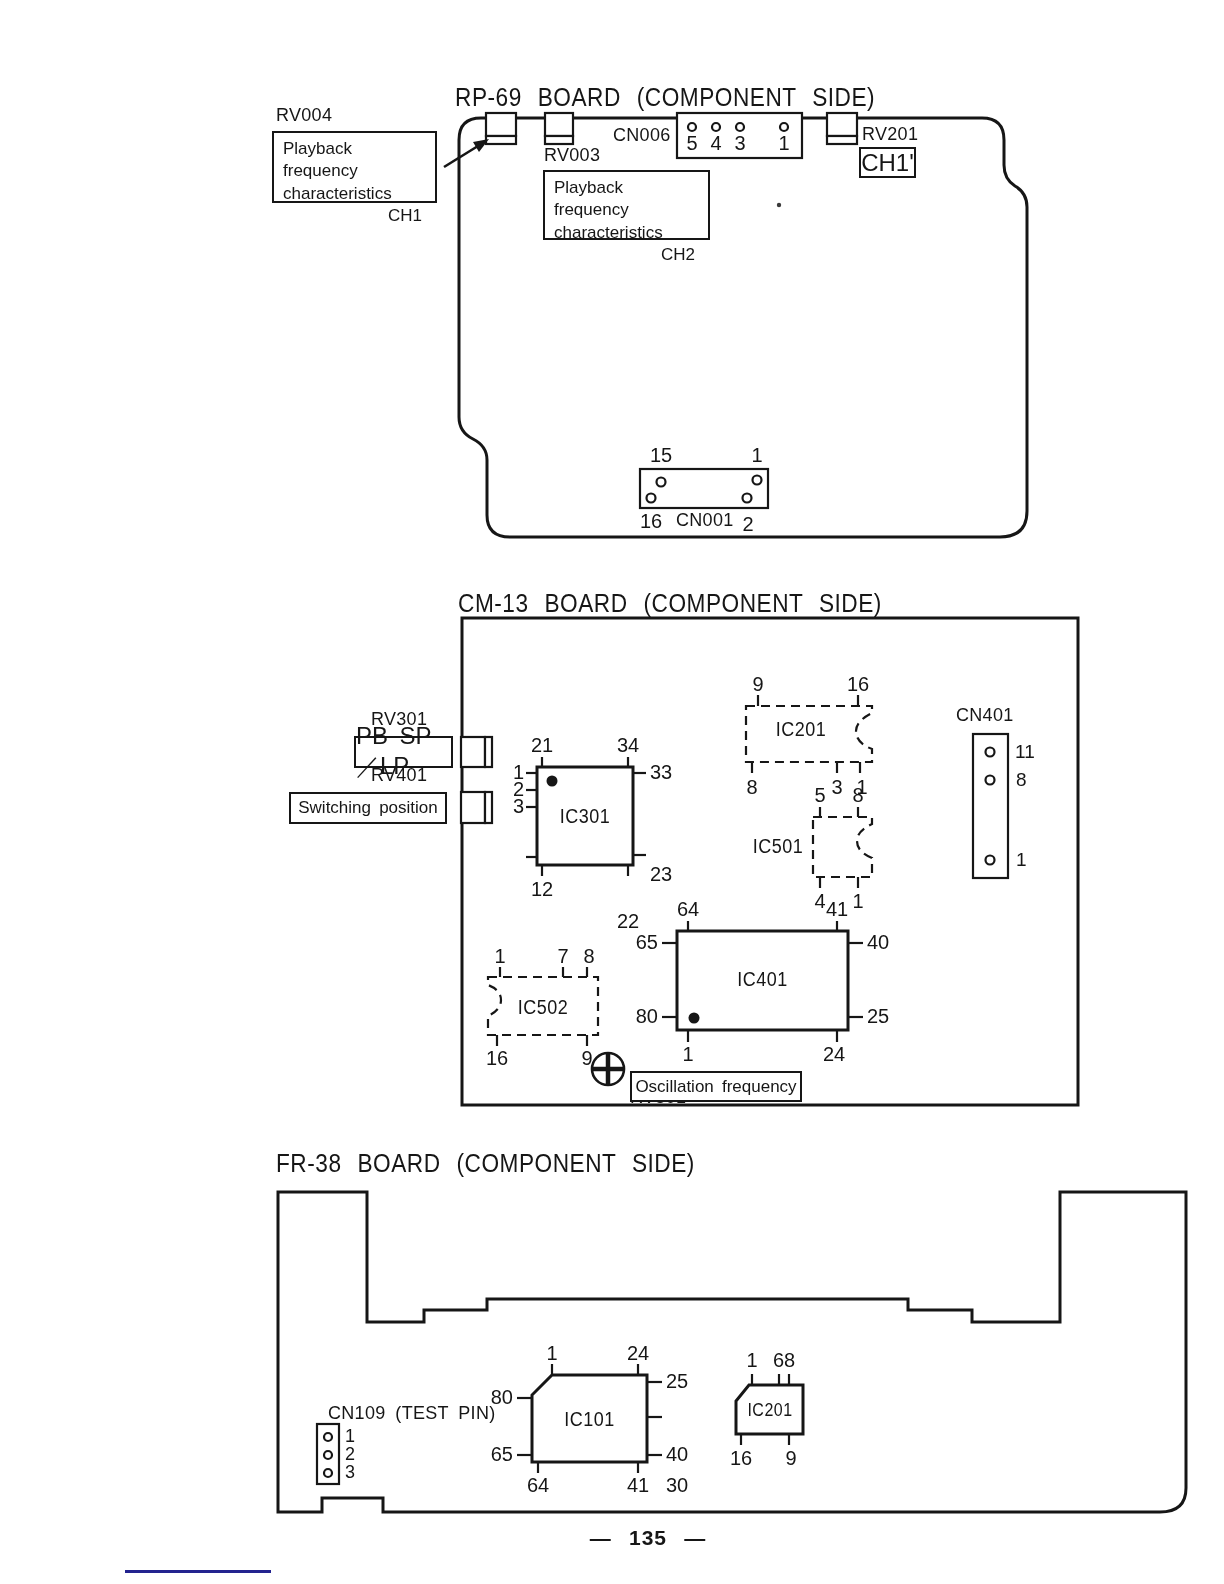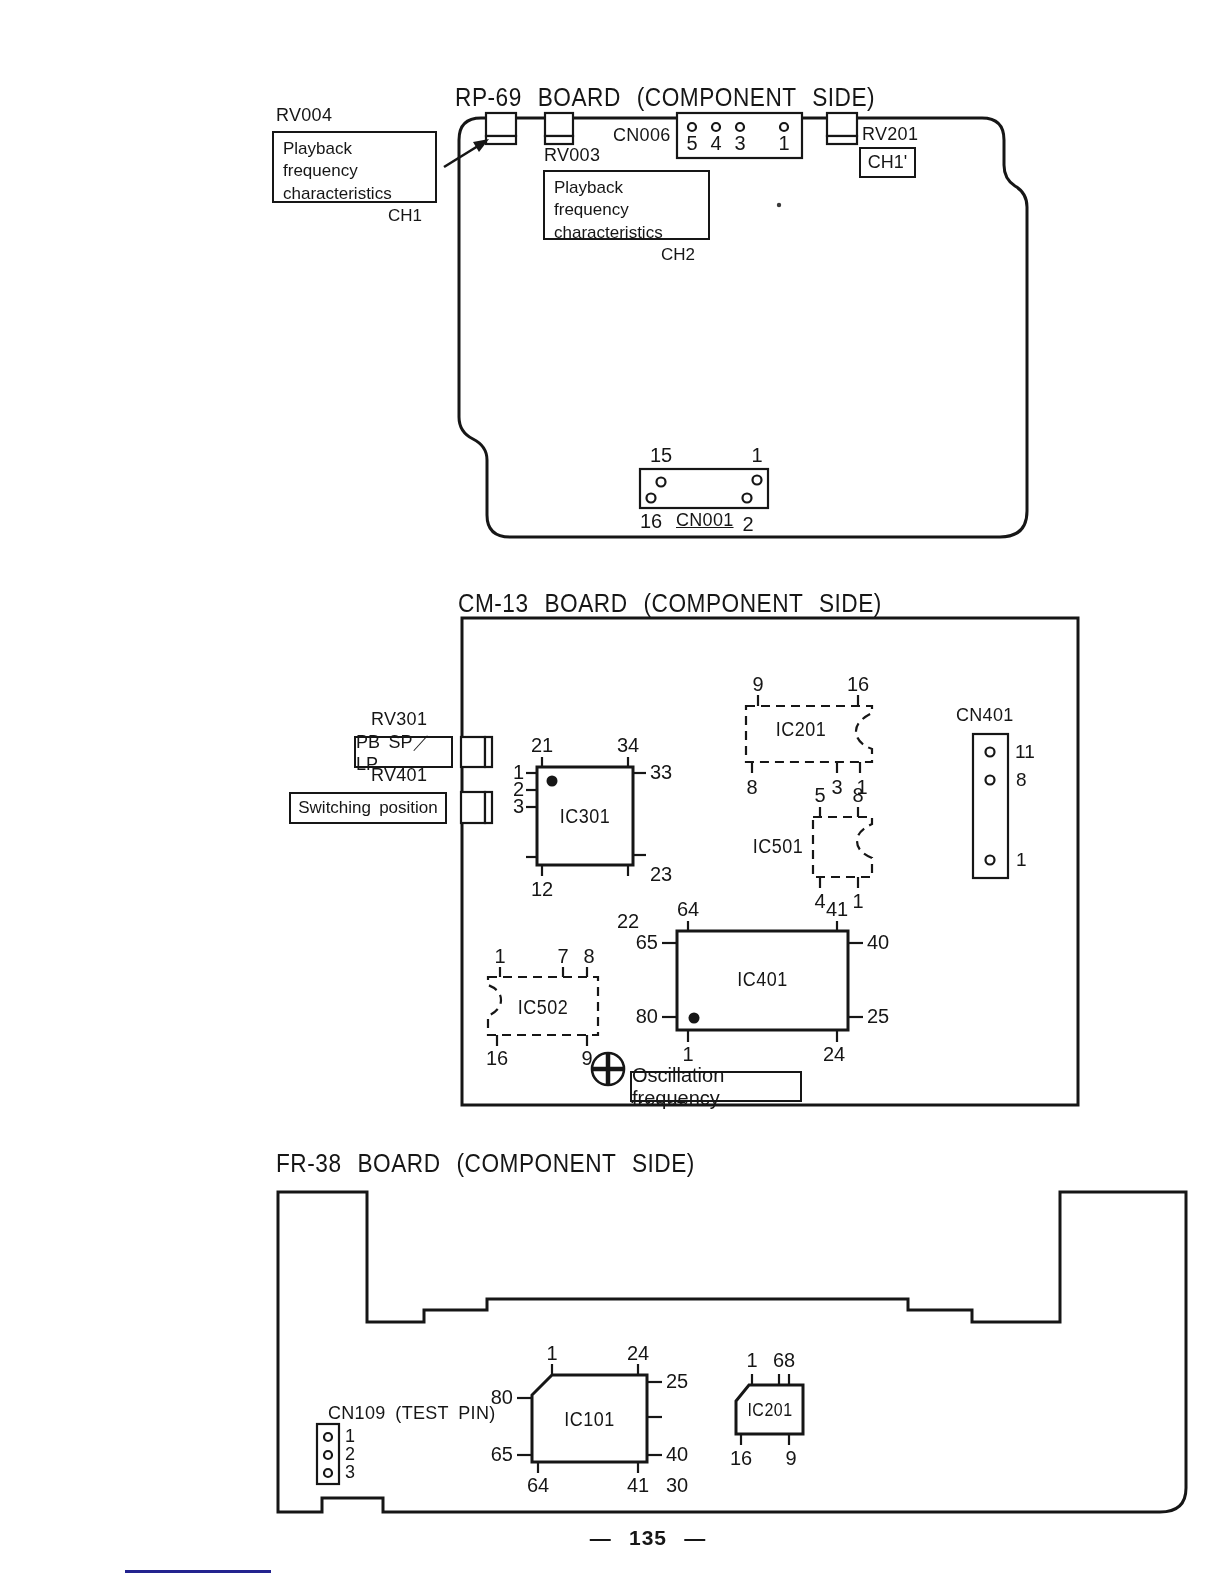--- a/index.html
+++ b/index.html
@@ -10,21 +10,21 @@
   .title{font-size:22px;letter-spacing:.5px;word-spacing:.40em;transform:scale(1.03,1.2);transform-origin:0 0;}
   .lbl{font-size:18px;letter-spacing:.3px;}
   .pin{font-size:20px;width:56px;margin-left:-28px;text-align:center;}
   .pinl{font-size:20px;width:56px;text-align:right;}
   .pinr{font-size:20px;text-align:right;}
   .chip{font-size:18px;letter-spacing:.5px;text-align:center;transform:scale(1,1.12);transform-origin:center top;}
   .callout{position:absolute;border:2.2px solid #161616;background:#fff;box-sizing:border-box;
            font-size:17px;line-height:1.32;padding:5px 9px;word-spacing:.25em;}
   .callout .ch{text-align:right;padding-right:4px;}
   .cbox{position:absolute;border:2.2px solid #161616;background:#fff;box-sizing:border-box;
-        font-size:18px;display:flex;align-items:center;justify-content:center;word-spacing:.2em;}
+        font-size:24px;display:flex;align-items:center;justify-content:center;word-spacing:.2em;}
   .pagenum{font-size:21px;font-weight:bold;letter-spacing:1px;width:180px;text-align:center;word-spacing:.5em;}
 </style>
 </head>
 <body>
 
 <div id="page">
 
 <svg width="1224" height="1584" viewBox="0 0 1224 1584">
 
   <path d="M 481 118 L 982 118 Q 1004 118 1004 140 L 1004 165 Q 1004 179 1015 186 Q 1027 193 1027 207
@@ -181,21 +181,21 @@
 <div class="t pin" style="left:716px;top:133px;">4</div>
 <div class="t pin" style="left:740px;top:133px;">3</div>
 <div class="t pin" style="left:784px;top:133px;">1</div>
 <div class="t lbl" style="left:862px;top:125px;">RV201</div>
 <div class="cbox" style="left:859px;top:147px;width:57px;height:31px;">
   <span>CH1'</span>
 </div>
 <div class="t pin" style="left:661px;top:445px;">15</div>
 <div class="t pin" style="left:757px;top:445px;">1</div>
 <div class="t pin" style="left:651px;top:511px;">16</div>
-<div class="t lbl" style="left:676px;top:511px;text-decoration:underline;">CN001</div>
+<div class="t lbl" style="left:676px;top:511px;">CN001</div>
 <div class="t pin" style="left:748px;top:514px;">2</div>
 
 <div class="t title" style="left:458px;top:590px;">CM-13 BOARD (COMPONENT SIDE)</div>
 <div class="t lbl" style="left:371px;top:710px;text-align:right;">RV301</div>
 <div class="cbox" style="left:354px;top:736px;width:99px;height:32px;">
   <span>PB SP／LP</span>
 </div>
 <div class="t lbl" style="left:371px;top:766px;">RV401</div>
 <div class="cbox" style="left:289px;top:792px;width:158px;height:32px;font-size:17px;">
   <span>Switching position</span>
@@ -241,21 +241,21 @@
 <div class="t pin" style="left:837px;top:899px;">41</div>
 <div class="t pinl" style="left:602px;top:932px;">65</div>
 <div class="t pinl" style="left:602px;top:1006px;">80</div>
 <div class="t pinr" style="left:867px;top:932px;">40</div>
 <div class="t pinr" style="left:867px;top:1006px;">25</div>
 <div class="t pin" style="left:688px;top:1044px;">1</div>
 <div class="t pin" style="left:834px;top:1044px;">24</div>
 <div class="t chip" style="left:677px;top:969px;width:171px;">IC401</div>
 
 <div class="t lbl" style="left:630px;top:1049px;margin-top:39px;">RV501</div>
-<div class="cbox" style="left:630px;top:1071px;width:172px;height:31px;font-size:20px;">
+<div class="cbox" style="left:630px;top:1071px;width:172px;height:31px;font-size:17px;text-align:center;">
   <span>Oscillation frequency</span>
 </div>
 
 <div class="t title" style="left:276px;top:1150px;">FR-38 BOARD (COMPONENT SIDE)</div>
 <div class="t lbl" style="left:304px;top:1404px;word-spacing:.25em;margin-left:24px;">CN109 (TEST PIN)</div>
 <div class="t pinr" style="left:345px;top:1427px;font-size:18px;">1</div>
 <div class="t pinr" style="left:345px;top:1445px;font-size:18px;">2</div>
 <div class="t pinr" style="left:345px;top:1463px;font-size:18px;">3</div>
 
 <div class="t pin" style="left:552px;top:1343px;">1</div>

